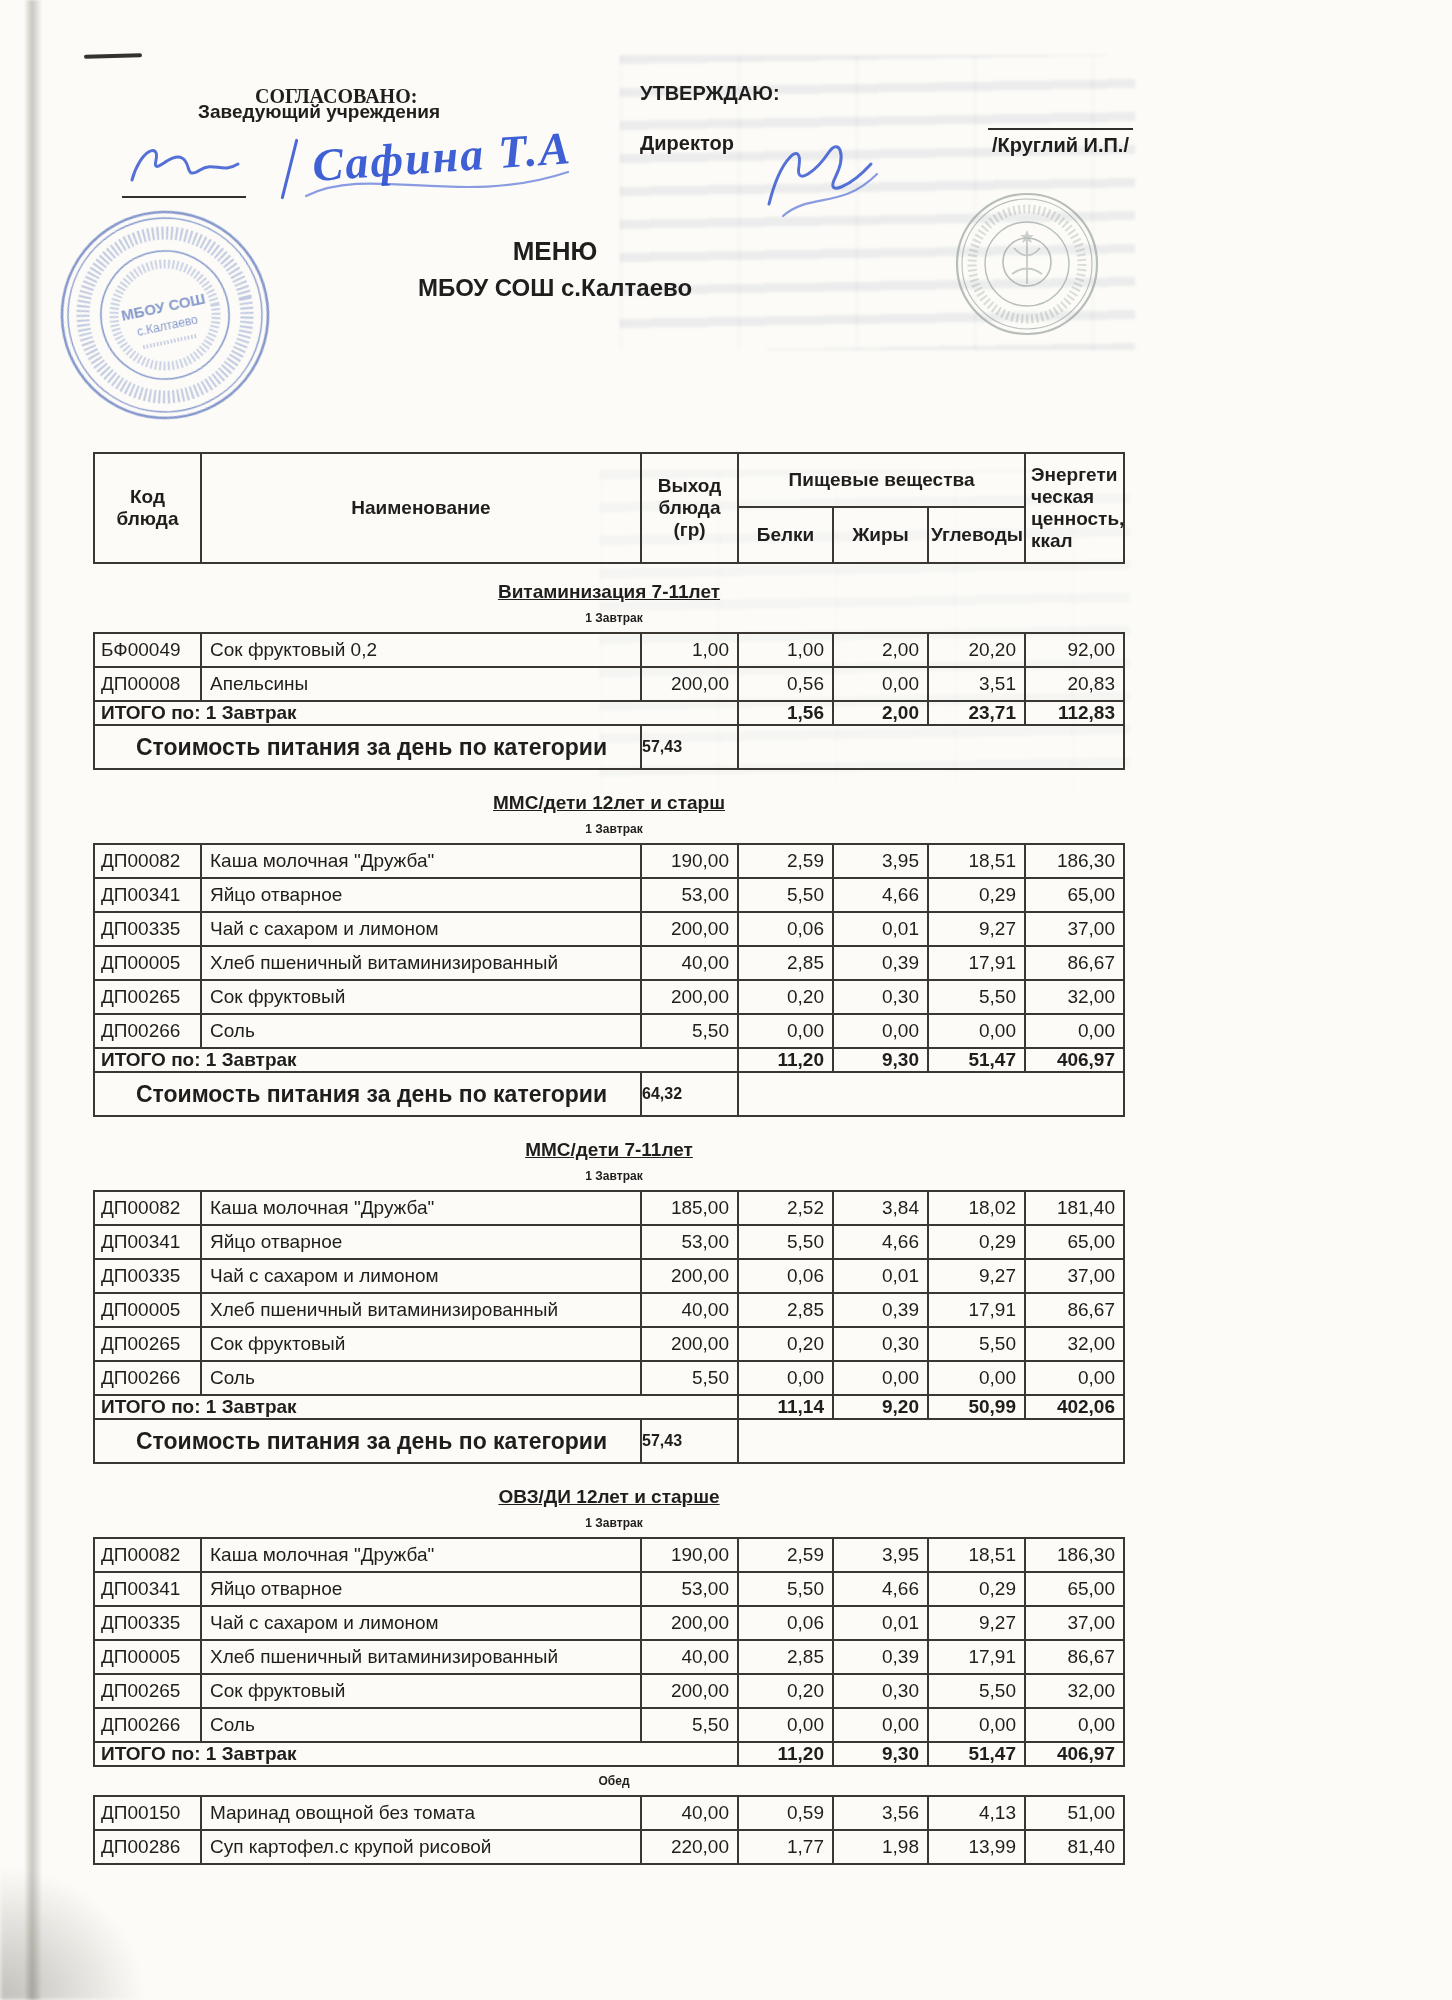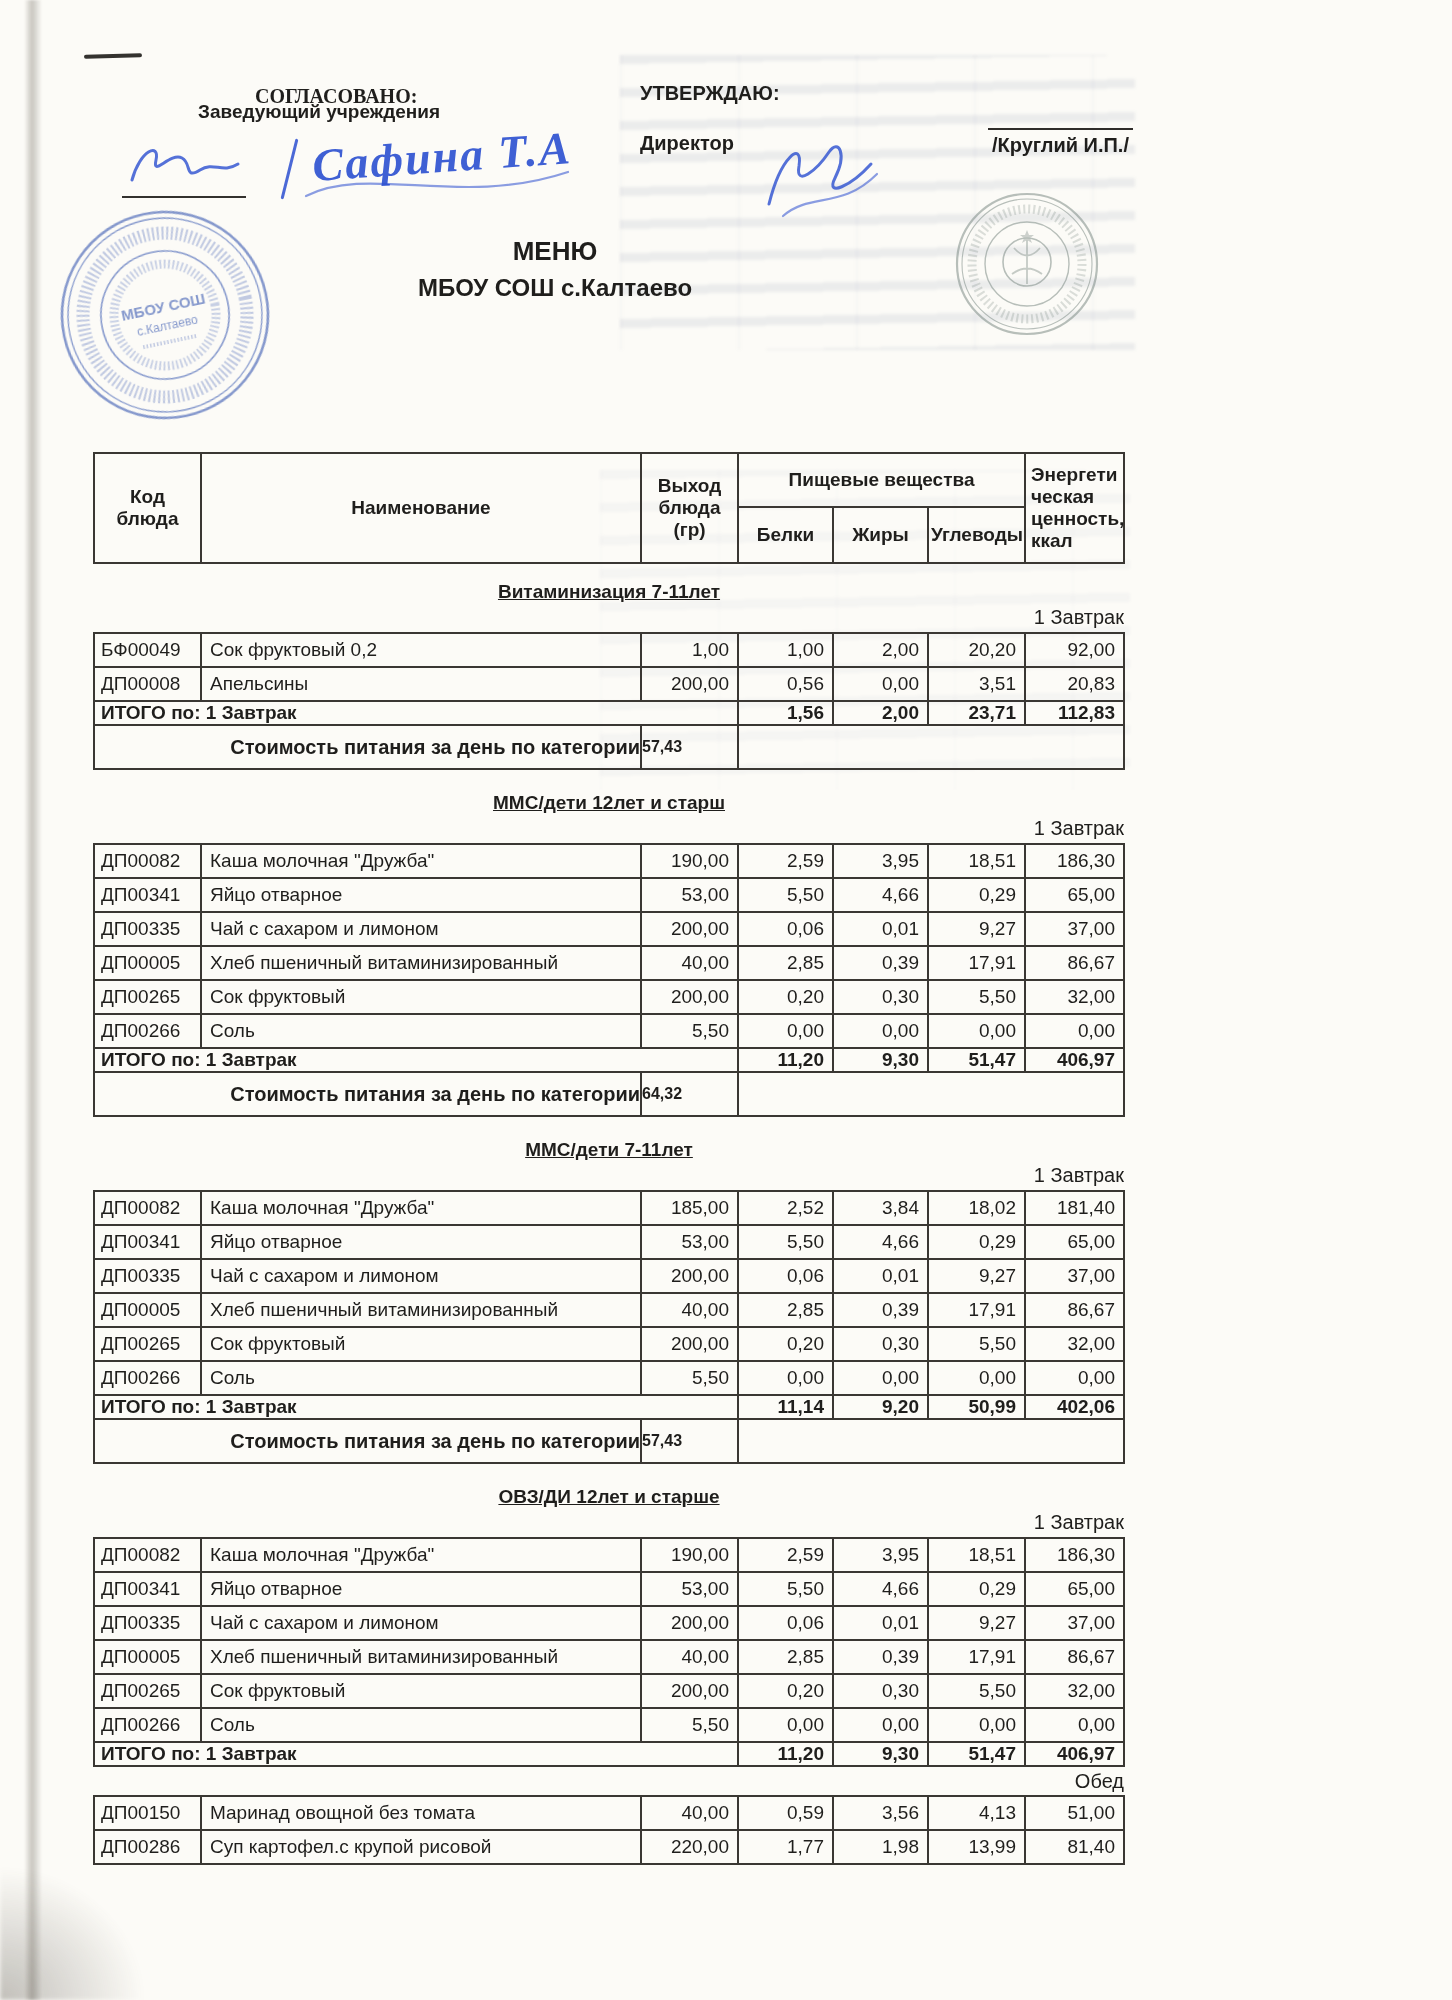--- a/index.html
+++ b/index.html
@@ -89,27 +89,27 @@
     font-weight:700; font-size:19px; text-align:center; padding:2px; line-height:1.15;
   }
   thead tr.hr1 th { height:54px; }
   thead tr.hr2 th { height:56px; }
   th.h-energy { text-align:left; padding-left:5px; }
   .data-row td, .total-row td, .cost-row td { border:2px solid var(--border-dark,#3a3733); }
   .data-row td  { height:34px; }
   .total-row td { height:16px; font-weight:700; }
   .cost-row td  { height:44px; }
   .section-title-row td { border:none; height:28px; font-weight:700; text-align:center; padding-top:17px;text-decoration:underline; }
-  .meal-row td { border:none; height:30px; font-weight:400; font-size:20px; text-align:right; padding-left:10px; }
+  .meal-row td { border:none; height:30px; font-weight:700; font-size:12px; text-align:center; padding-left:10px; }
   .gap-row td { border:none; height:6px; }
   .c-code { text-align:left; padding:0 4px 0 6px; }
   .c-name { text-align:left; padding:0 4px 0 8px; }
   .c-num  { text-align:right; padding:0 8px 0 2px; }
   .t-label { text-align:left; padding-left:6px; }
-  .cost-label { font-size:20px; font-weight:700; text-align:right; padding-left:8px; }
+  .cost-label { font-size:23px; font-weight:700; text-align:center; padding-left:8px; }
   .cost-value { font-size:16px; font-weight:700; }
 </style>
 </head>
 <body>
 
 <div class="paper"></div>
 <div class="edge-left"></div>
 <div class="corner-shadow"></div>
 <div class="bleed bleed-top"></div>
 <div class="bleed bleed-mid"></div>

